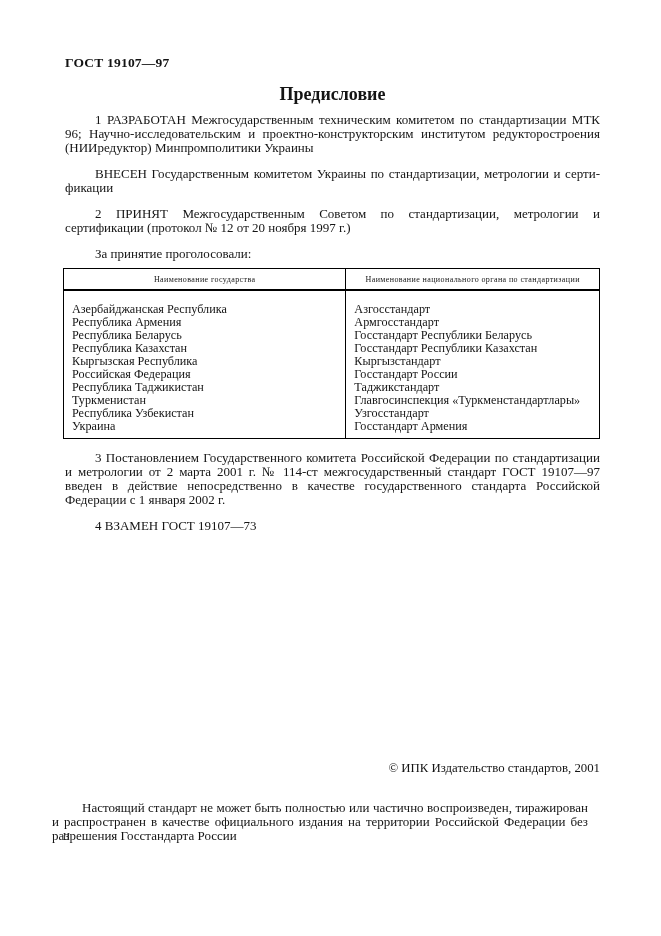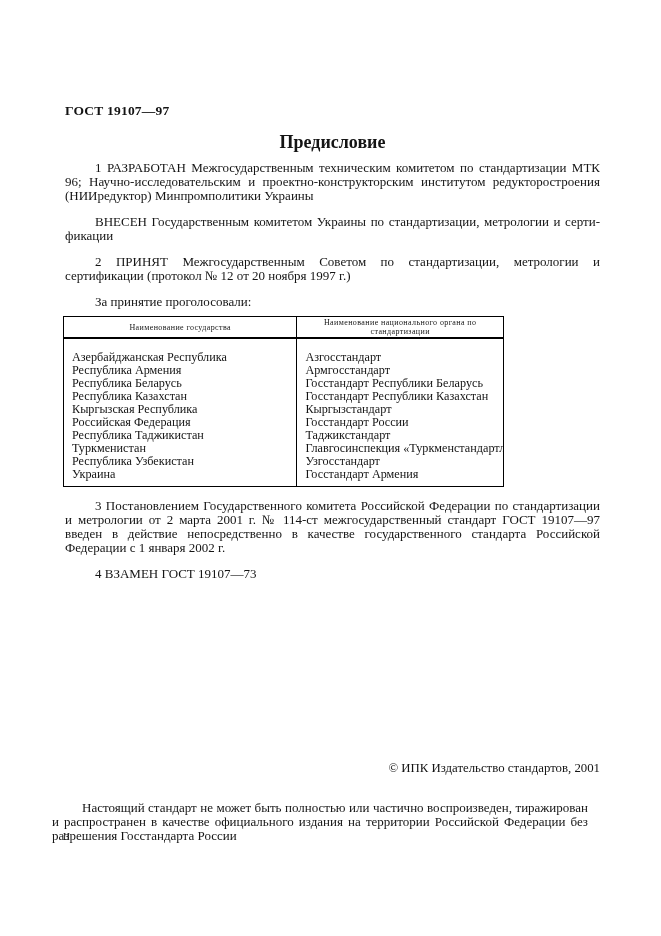--- a/index.html
+++ b/index.html
@@ -11,21 +11,20 @@
     background: #ffffff;
     font-family: "Liberation Serif", "DejaVu Serif", serif;
     color: #141414;
     overflow: hidden;
   }
   .content {
     position: absolute;
     left: 65px;
     top: 56px;
     width: 535px;
-    margin-top: 48px;
   }
   .doc-code {
     font-weight: bold;
     font-size: 13.5px;
     line-height: 14px;
     letter-spacing: 0.2px;
   }
   .fore-title {
     margin: 17px 0 0 0;
     font-size: 18px;
@@ -36,21 +35,21 @@
   p.para {
     margin: 12px 0 0 0;
     font-size: 13px;
     line-height: 14px;
     text-align: justify;
     text-indent: 30px;
   }
   p.no-justify { text-align: left; }
   table.vote {
     margin: 7px 0 0 -2px;
-    width: 441px;
+    width: 537px;
     border-collapse: collapse;
     border: 1.5px solid #000;
     table-layout: fixed;
   }
   table.vote th {
     font-weight: normal;
     font-size: 8px;
     letter-spacing: 0.4px;
     height: 20px;
     text-align: center;

